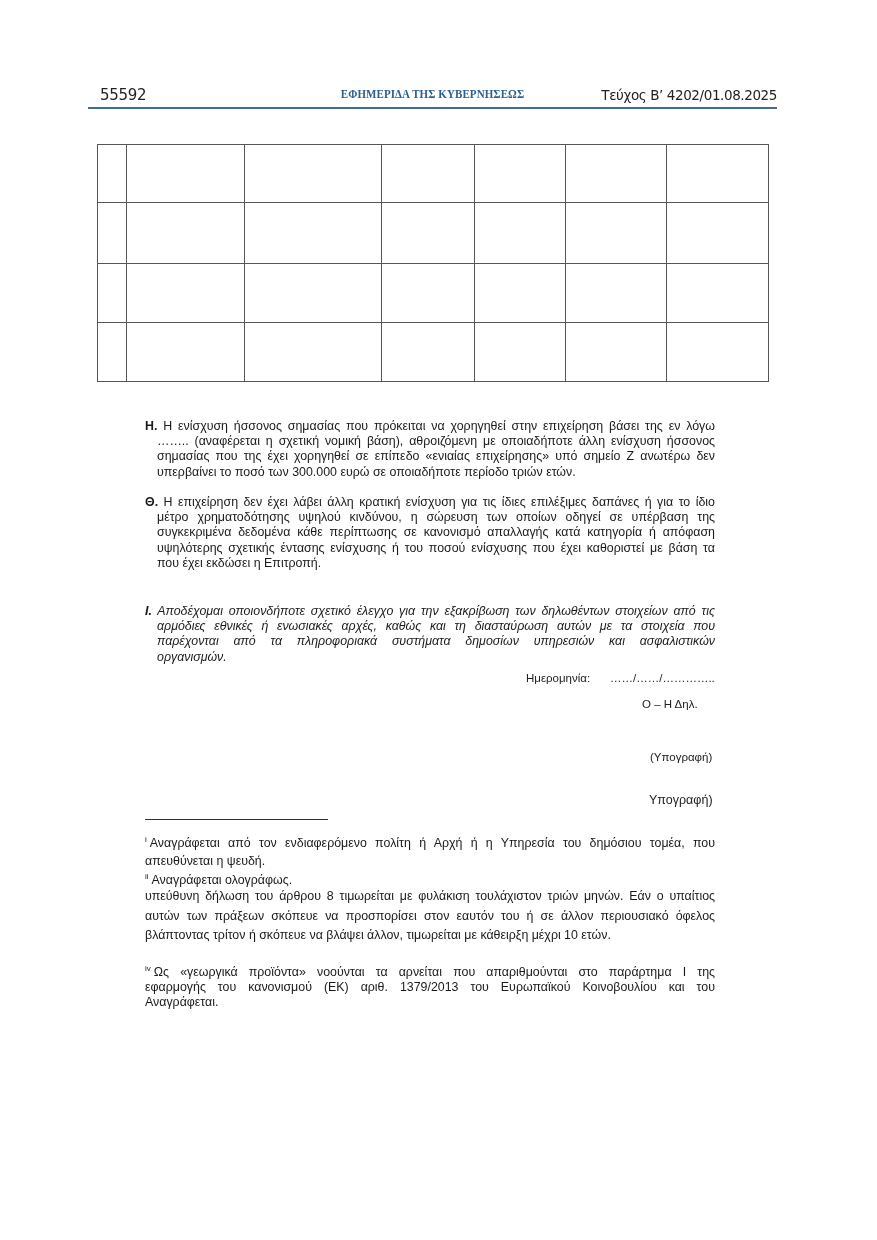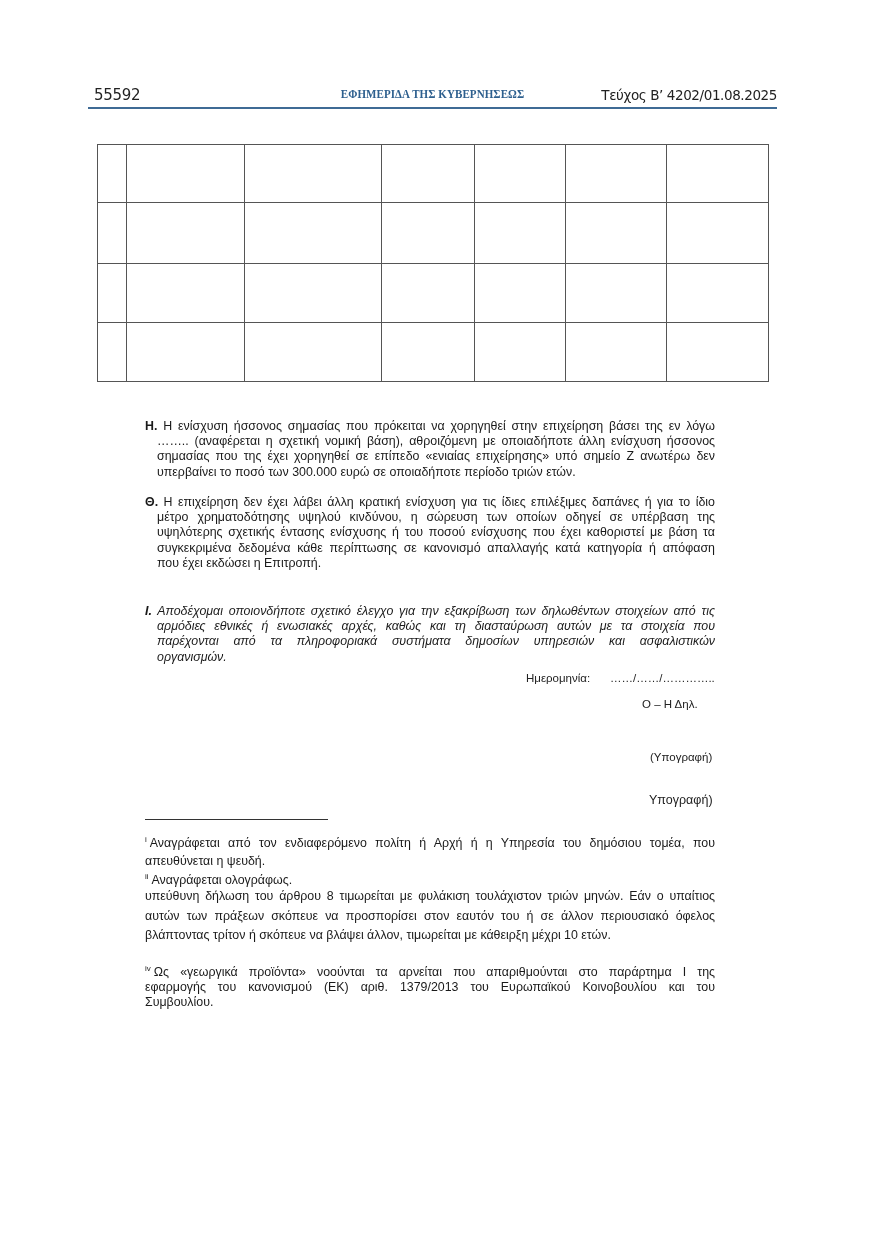--- a/index.html
+++ b/index.html
@@ -1,19 +1,19 @@
 <!DOCTYPE html>
 <html><head>
 <meta charset="utf-8">
 <style>
   html, body { margin: 0; padding: 0; background: #ffffff; }
   body { width: 877px; height: 1240px; position: relative; overflow: hidden;
          font-family: "Liberation Sans", sans-serif; color: #1a1a1a; }
   .header { position: absolute; left: 88px; top: 86px; width: 689px; height: 22px; }
-  .page-num { position: absolute; left: 6px; top: 0; font-size: 15px; font-family: "DejaVu Sans", sans-serif; color: #222; letter-spacing: -0.3px; }
+  .page-num { position: absolute; left: 12px; top: 0; font-size: 15px; font-family: "DejaVu Sans", sans-serif; color: #222; letter-spacing: -0.3px; }
   .gazette-title { position: absolute; left: 0; right: 0; top: 1px; text-align: center; font-family: "Liberation Serif", serif; font-weight: bold; font-size: 12.5px; color: #2d5f8e; letter-spacing: 0.1px; transform: scaleX(0.88); }
   .issue { position: absolute; right: 0; top: 1px; font-size: 13.5px; font-family: "DejaVu Sans", sans-serif; color: #222; letter-spacing: -0.4px; }
   .header-rule { position: absolute; left: 88px; top: 107px; width: 689px; height: 2px; background: #3f6b95; }
 
   table.grid { position: absolute; left: 97px; top: 144px; border-collapse: collapse; }
   table.grid td { border: 1px solid #555; padding: 0; }
 
   .para { position: absolute; left: 145px; width: 570px; font-size: 12.4px; line-height: 15.2px; text-align: justify; }
   .para .label { font-weight: bold; }
   .para .first { display: block; text-align: justify; text-align-last: justify; }
@@ -82,22 +82,22 @@
 <div class="para" style="top:419px;">
   <span class="first"><span class="label">Η.</span> <span>Η ενίσχυση ήσσονος σημασίας που πρόκειται να χορηγηθεί στην επιχείρηση βάσει της εν λόγω</span></span>
   <span class="line">…….. (αναφέρεται η σχετική νομική βάση), αθροιζόμενη με οποιαδήποτε άλλη ενίσχυση ήσσονος</span>
   <span class="line">σημασίας που της έχει χορηγηθεί σε επίπεδο «ενιαίας επιχείρησης» υπό σημείο Ζ ανωτέρω δεν</span>
   <span class="line last">υπερβαίνει το ποσό των 300.000 ευρώ σε οποιαδήποτε περίοδο τριών ετών.</span>
 </div>
 
 <div class="para" style="top:495px;">
   <span class="first"><span class="label">Θ.</span> <span>Η επιχείρηση δεν έχει λάβει άλλη κρατική ενίσχυση για τις ίδιες επιλέξιμες δαπάνες ή για το ίδιο</span></span>
   <span class="line">μέτρο χρηματοδότησης υψηλού κινδύνου, η σώρευση των οποίων οδηγεί σε υπέρβαση της</span>
+  <span class="line">συγκεκριμένα δεδομένα κάθε περίπτωσης σε κανονισμό απαλλαγής κατά κατηγορία ή απόφαση</span>
   <span class="line">υψηλότερης σχετικής έντασης ενίσχυσης ή του ποσού ενίσχυσης που έχει καθοριστεί με βάση τα</span>
-  <span class="line">συγκεκριμένα δεδομένα κάθε περίπτωσης σε κανονισμό απαλλαγής κατά κατηγορία ή απόφαση</span>
   <span class="line last">που έχει εκδώσει η Επιτροπή.</span>
 </div>
 
 <div class="para" style="top:604px;font-style:italic;">
   <span class="first"><span class="label">Ι.</span> <span>Αποδέχομαι οποιονδήποτε σχετικό έλεγχο για την εξακρίβωση των δηλωθέντων στοιχείων από τις</span></span>
   <span class="line">αρμόδιες εθνικές ή ενωσιακές αρχές, καθώς και τη διασταύρωση αυτών με τα στοιχεία που</span>
   <span class="line">παρέχονται από τα πληροφοριακά συστήματα δημοσίων υπηρεσιών και ασφαλιστικών</span>
   <span class="line last">οργανισμών.</span>
 </div>
 
@@ -120,14 +120,14 @@
 
 <div class="fn" style="top:887px; line-height:19.5px;">
   <span class="line">υπεύθυνη δήλωση του άρθρου 8 τιμωρείται με φυλάκιση τουλάχιστον τριών μηνών. Εάν ο υπαίτιος</span>
   <span class="line">αυτών των πράξεων σκόπευε να προσπορίσει στον εαυτόν του ή σε άλλον περιουσιακό όφελος</span>
   <span class="line last">βλάπτοντας τρίτον ή σκόπευε να βλάψει άλλον, τιμωρείται με κάθειρξη μέχρι 10 ετών.</span>
 </div>
 
 <div class="fn" style="top:965px; line-height:15px;">
   <span class="line"><sup>iv</sup><span>Ως «γεωργικά προϊόντα» νοούνται τα αρνείται που απαριθμούνται στο παράρτημα Ι της</span></span>
   <span class="line">εφαρμογής του κανονισμού (ΕΚ) αριθ. 1379/2013 του Ευρωπαϊκού Κοινοβουλίου και του</span>
-  <span class="line last">Συμβουλίου.</span>
+  <span class="line last">Αναγράφεται.</span>
 </div>
 
 </body></html>

